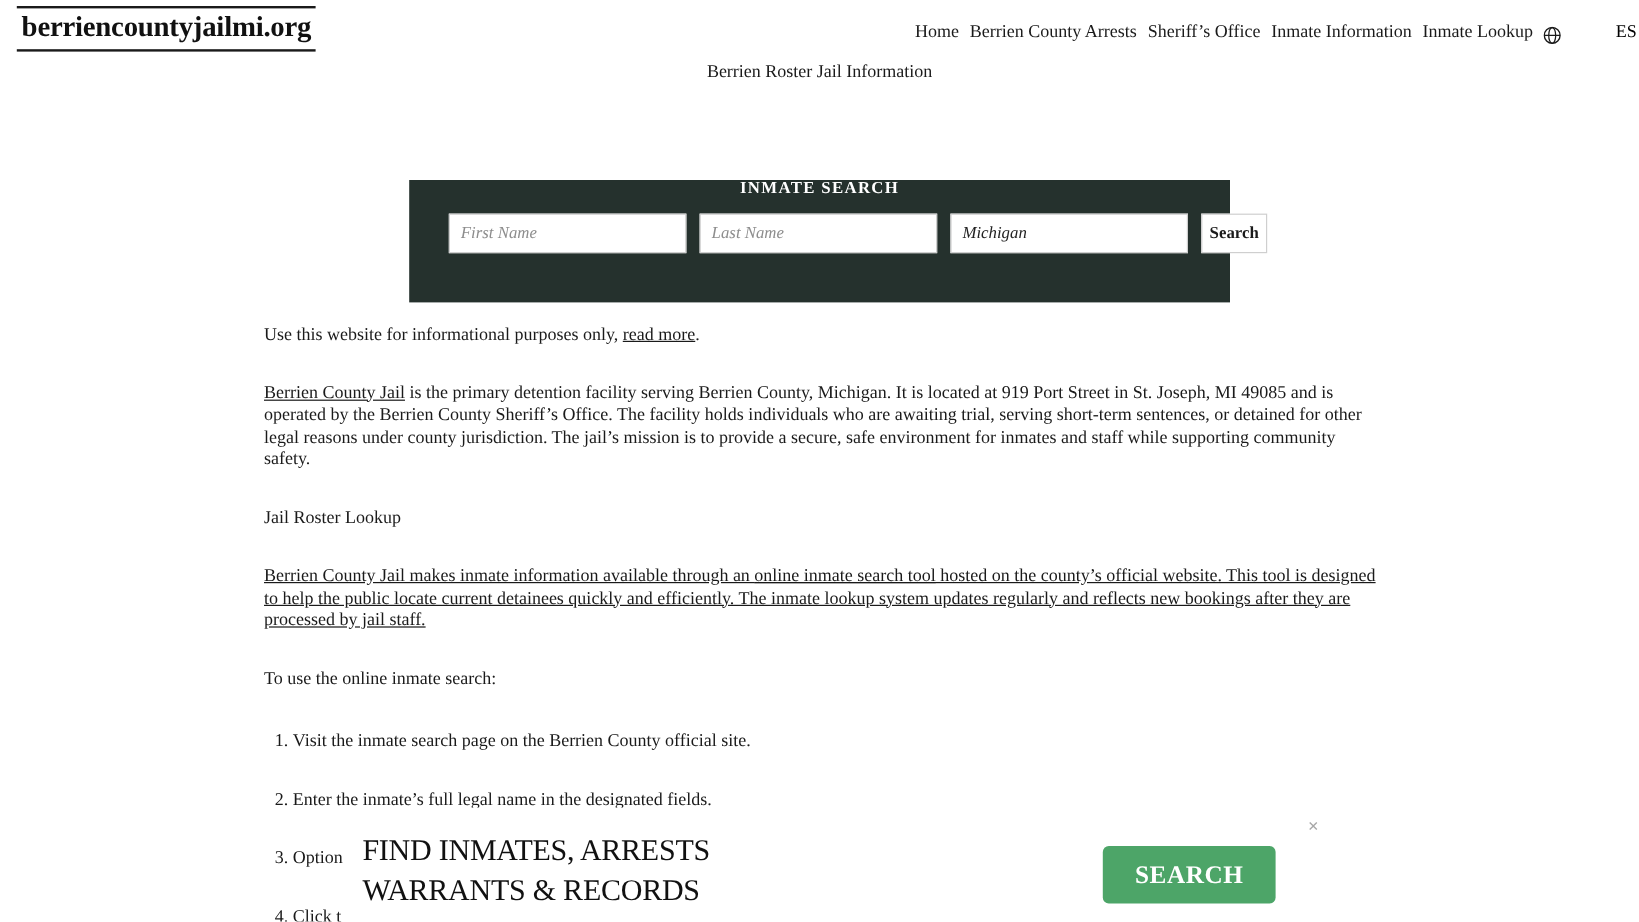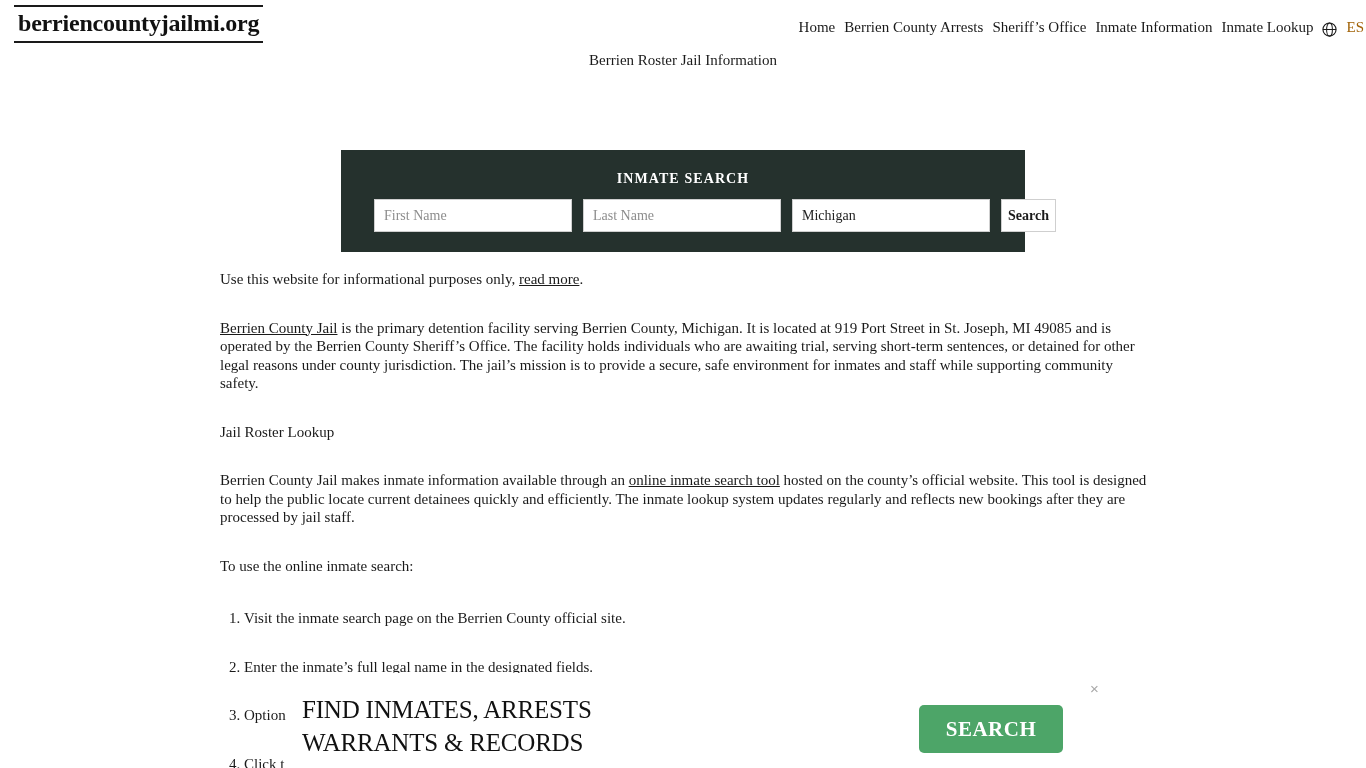--- a/index.html
+++ b/index.html
@@ -57,21 +57,22 @@
   }
   .globe-icon {
     display: inline-block;
     width: 15px;
     height: 15px;
     position: relative;
     top: 2px;
   }
   .lang-code {
     font-size: 15px;
-    color: #a16207;
+    color: #000000;
+    margin-left: 36px;
   }
   .subtitle {
     position: absolute;
     top: 52px;
     left: 0;
     width: 1366px;
     text-align: center;
     font-size: 15px;
     color: #1a1a1a;
   }
@@ -85,40 +86,40 @@
     height: 102px;
     background: #25312d;
     box-sizing: border-box;
   }
   .search-panel-title {
     text-align: center;
     color: #ffffff;
     font-weight: bold;
     font-size: 14px;
     letter-spacing: 1.1px;
-    padding-top: 21px;
   }
   .search-fields {
     display: flex;
     gap: 11px;
     padding: 12px 33px 0 33px;
     box-sizing: border-box;
   }
   .field {
     flex: 1 1 0;
     height: 33px;
     background: #ffffff;
     border: 1px solid #cfcfcf;
     box-sizing: border-box;
     font-family: "Liberation Serif", "DejaVu Serif", serif;
     font-size: 14px;
     padding: 0 9px;
     color: #222222;
     outline: none;
     border-radius: 0;
+    font-style: italic;
   }
   .field::placeholder {
     color: #8d8d8d;
     opacity: 1;
   }
   .search-submit {
     flex: 1 1 0;
     height: 33px;
     background: #ffffff;
     border: 1px solid #cfcfcf;
@@ -139,21 +140,21 @@
   }
   .article p {
     margin: 0 0 0 0;
     font-size: 15px;
     line-height: 18.5px;
     color: #1a1a1a;
   }
   .p-notice { padding-bottom: 30px; }
   .p-intro { padding-bottom: 30px; }
   .p-heading { padding-bottom: 30px; }
-  .p-roster { padding-bottom: 30px; }
+  .p-roster { padding-bottom: 30px; text-decoration: underline; }
   .p-howto { padding-bottom: 24px; }
   .inline-link {
     color: #1a1a1a;
     text-decoration: underline;
   }
   .steps {
     margin: 0;
     padding-left: 24px;
     font-size: 15px;
     line-height: 18.5px;

